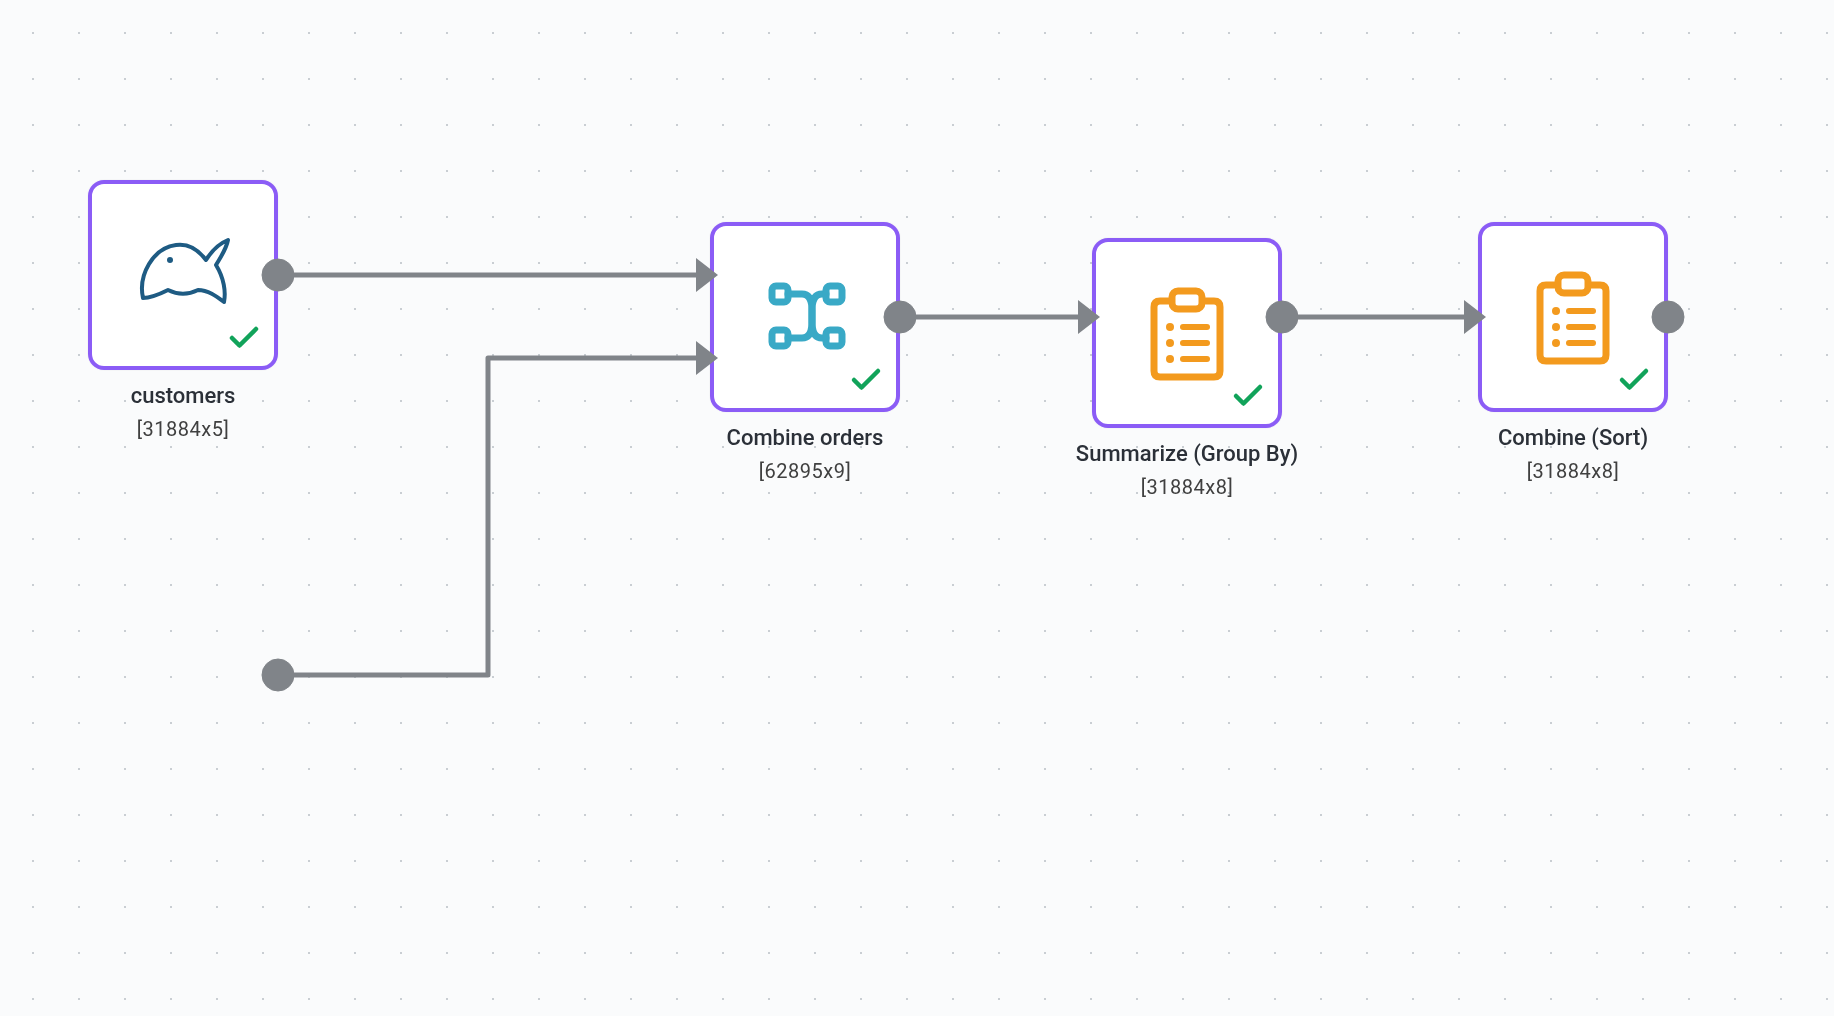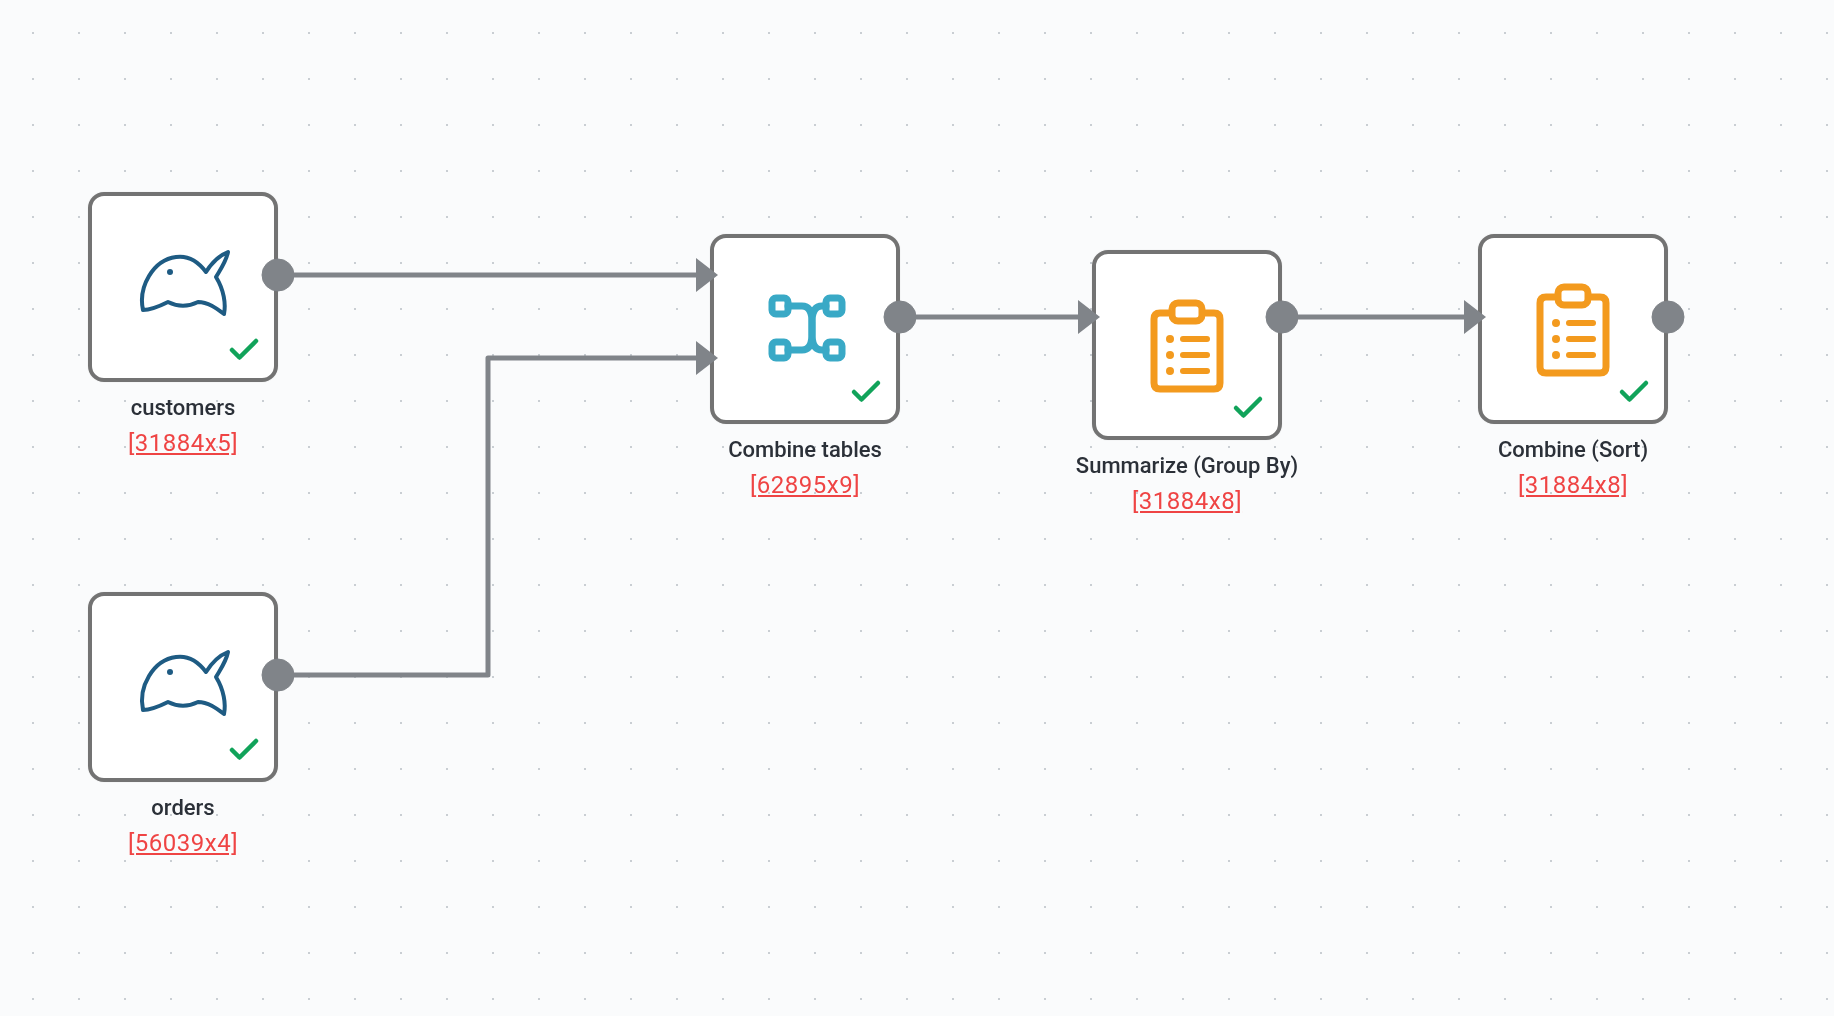--- a/index.html
+++ b/index.html
@@ -27,26 +27,25 @@
     position: absolute;
     inset: 0;
     width: 100%;
     height: 100%;
     pointer-events: none;
   }
   .node {
     position: absolute;
     width: 190px;
     background: #fff;
-    border: 4px solid #737373;
+    border: 4px solid #8b5cf6;
     border-radius: 16px;
     height: 190px;
     box-shadow: 0 0 0 1px rgba(0,0,0,0.02);
     cursor: pointer;
-    margin-top: 12px;
   }
   .node .icon-wrap {
     position: absolute;
     inset: 0;
     display: flex;
     align-items: center;
     justify-content: center;
   }
   .check {
     position: absolute;
@@ -66,25 +65,24 @@
     width: 250px;
     text-align: center;
   }
   .label-title {
     font-size: 22px;
     color: #2b3038;
     font-weight: 500;
     line-height: 1.3;
   }
   .label-dims {
-    font-size: 24px;
-    color: #ef4444;
+    font-size: 20px;
+    color: #404040;
     margin-top: 6px;
     letter-spacing: 0.5px;
-    text-decoration: underline;
   }
   .port {
     fill: #808489;
     stroke: #808489;
   }
   .edge {
     stroke: #808489;
     stroke-width: 5;
     fill: none;
     stroke-linecap: round;
@@ -123,58 +121,41 @@
       <svg width="36" height="36" viewBox="0 0 24 24">
           <path d="M4 12 L9 17 L20 6" fill="none" stroke="#11a35a" stroke-width="3" stroke-linecap="round" stroke-linejoin="round"></path>
         </svg>
     </div>
     <div class="labels">
       <div class="label-title">customers</div>
       <div class="label-dims">[31884x5]</div>
     </div>
   </div>
 
-  <div class="node" style="left:88px; top:580px;">
-    <div class="icon-wrap">
-      <svg width="110" height="90" viewBox="0 0 110 90">
-        <path d="M15 68 C 10 45, 25 18, 48 15 C 62 13, 72 22, 78 30 C 83 22, 90 14, 100 10 C 98 20, 92 28, 88 35 C 96 48, 98 62, 96 72 C 88 66, 80 60, 70 60 C 58 66, 48 64, 40 60 C 32 64, 22 68, 15 68 Z" fill="none" stroke="#1e5b83" stroke-width="4" stroke-linejoin="round" stroke-linecap="round"></path>
-        <circle cx="42" cy="30" r="3" fill="#1e5b83"></circle>
-      </svg>
-    </div>
-    <div class="check">
-      <svg width="36" height="36" viewBox="0 0 24 24">
-          <path d="M4 12 L9 17 L20 6" fill="none" stroke="#11a35a" stroke-width="3" stroke-linecap="round" stroke-linejoin="round"></path>
-        </svg>
-    </div>
-    <div class="labels">
-      <div class="label-title">orders</div>
-      <div class="label-dims">[56039x4]</div>
-    </div>
-  </div>
 
   <div class="node" style="left:710px; top:222px;">
     <div class="icon-wrap">
       <svg width="90" height="90" viewBox="0 0 90 90">
         <g fill="none" stroke="#39a9c6" stroke-width="7" stroke-linecap="round" stroke-linejoin="round">
           <path d="M28 22 L42 22 C50 22 52 30 52 38 L52 50 C52 58 54 66 62 66 L66 66"></path>
           <path d="M28 66 L42 66 C50 66 52 58 52 50 L52 38 C52 30 54 22 62 22 L66 22"></path>
           <rect x="12" y="14" width="16" height="16" rx="4"></rect>
           <rect x="12" y="58" width="16" height="16" rx="4"></rect>
           <rect x="66" y="14" width="16" height="16" rx="4"></rect>
           <rect x="66" y="58" width="16" height="16" rx="4"></rect>
         </g>
       </svg>
     </div>
     <div class="check">
       <svg width="36" height="36" viewBox="0 0 24 24">
           <path d="M4 12 L9 17 L20 6" fill="none" stroke="#11a35a" stroke-width="3" stroke-linecap="round" stroke-linejoin="round"></path>
         </svg>
     </div>
     <div class="labels">
-      <div class="label-title">Combine tables</div>
+      <div class="label-title">Combine orders</div>
       <div class="label-dims">[62895x9]</div>
     </div>
   </div>
 
   <div class="node" style="left:1092px; top:238px;">
     <div class="icon-wrap">
       <svg width="90" height="100" viewBox="0 0 90 100">
         <g fill="none" stroke="#f39a1e" stroke-width="7" stroke-linejoin="round" stroke-linecap="round">
           <path d="M26 18 L18 18 C14 18 12 20 12 24 L12 88 C12 92 14 94 18 94 L72 94 C76 94 78 92 78 88 L78 24 C78 20 76 18 72 18 L64 18"></path>
           <rect x="30" y="8" width="30" height="18" rx="6"></rect>

